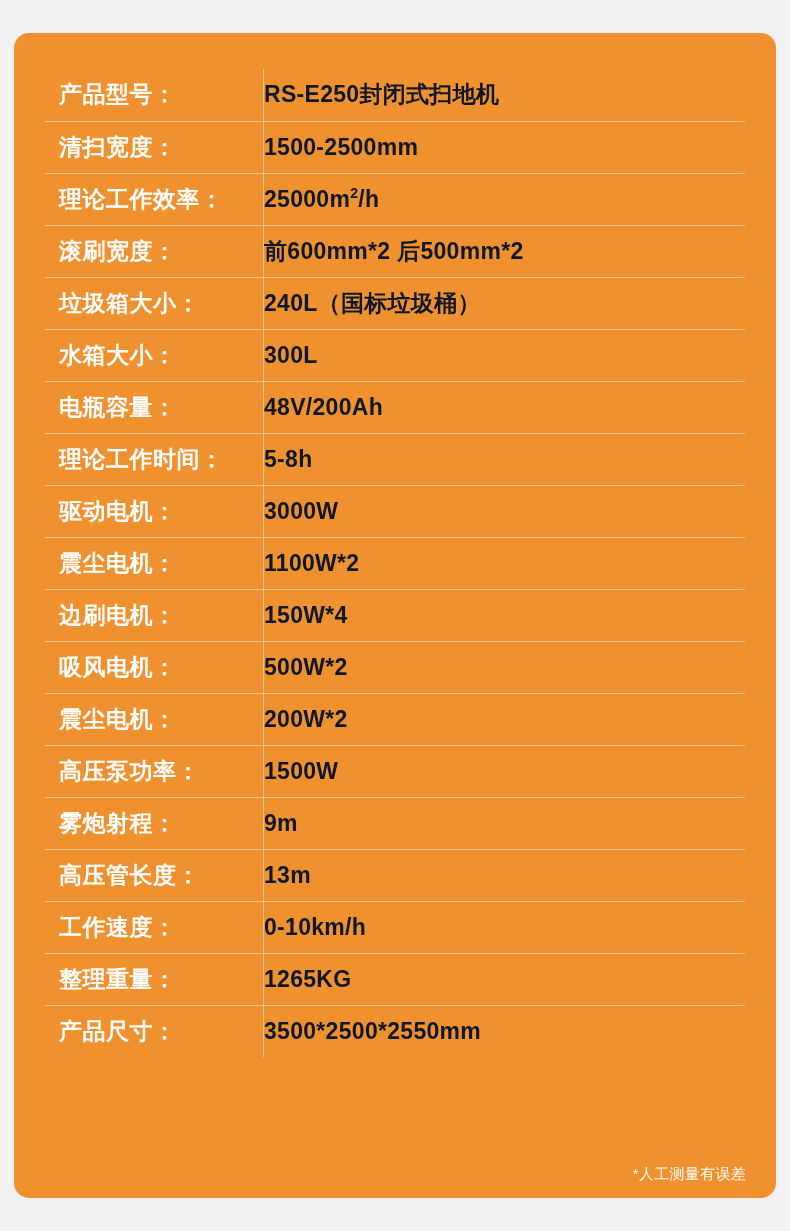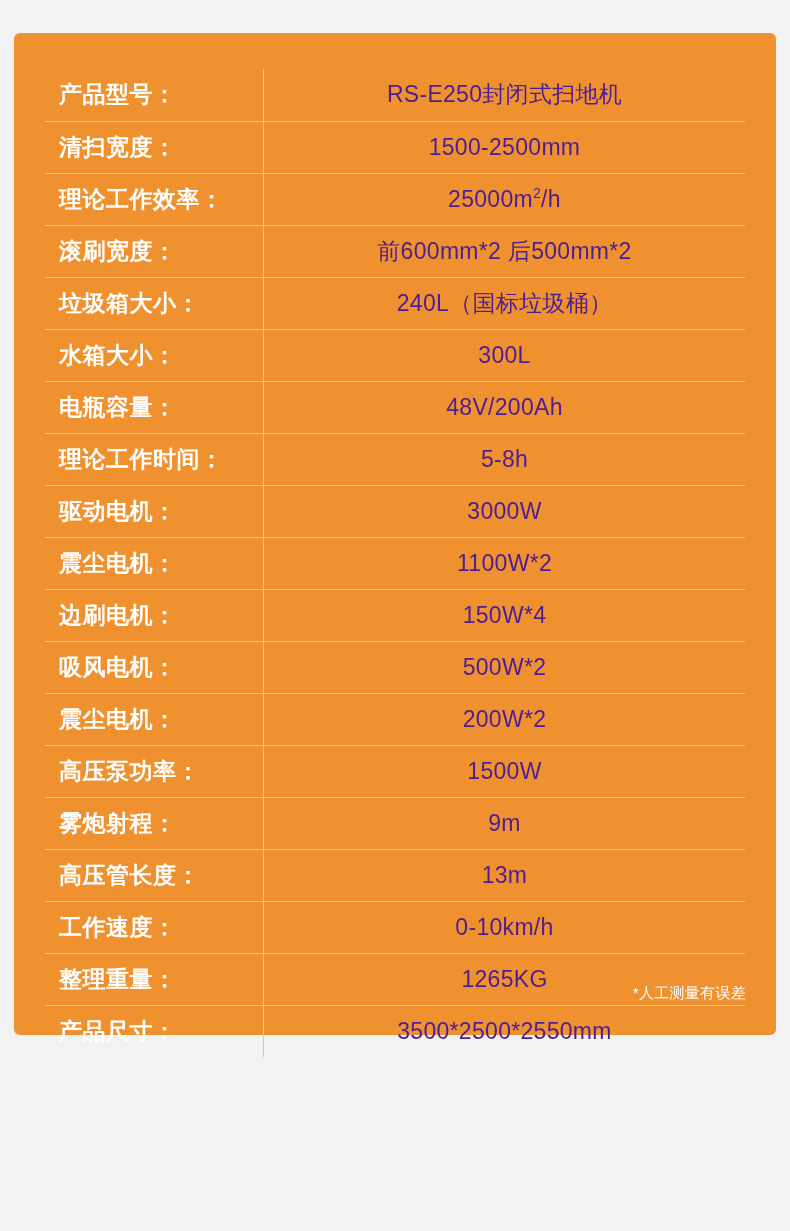--- a/index.html
+++ b/index.html
@@ -18,23 +18,23 @@
     width: 790px;
     height: 1231px;
     background: #f2f2f2;
     box-sizing: border-box;
   }
   .panel {
     position: absolute;
     left: 14px;
     top: 33px;
     width: 762px;
-    height: 1002px;
+    height: 1165px;
     background: #f0912f;
-    border-radius: 6px;
+    border-radius: 15px;
     box-sizing: border-box;
   }
   .spec-table {
     position: absolute;
     left: 31px;
     top: 36px;
     width: 700px;
     border-collapse: collapse;
     table-layout: fixed;
   }
@@ -53,36 +53,35 @@
     width: 204px;
     border-right: 1.5px solid #f7c08f;
     color: #ffffff;
     font-size: 23px;
     font-weight: 700;
     padding-left: 14px;
     letter-spacing: 0.5px;
     white-space: nowrap;
   }
   td.value-cell {
-    color: #4c1d95;
+    color: #0f172a;
     font-size: 23px;
-    font-weight: 400;
-    text-align: center;
+    font-weight: 700;
     letter-spacing: 0.3px;
     white-space: nowrap;
   }
   .value-cell sup {
     font-size: 14px;
     vertical-align: super;
     line-height: 0;
   }
   .footnote {
     position: absolute;
     right: 30px;
-    bottom: 32px;
+    bottom: 14px;
     color: #ffffff;
     font-size: 15px;
     font-weight: 400;
     letter-spacing: 0.3px;
   }
 </style>
 </head>
 <body>
 
 <div class="sheet">

